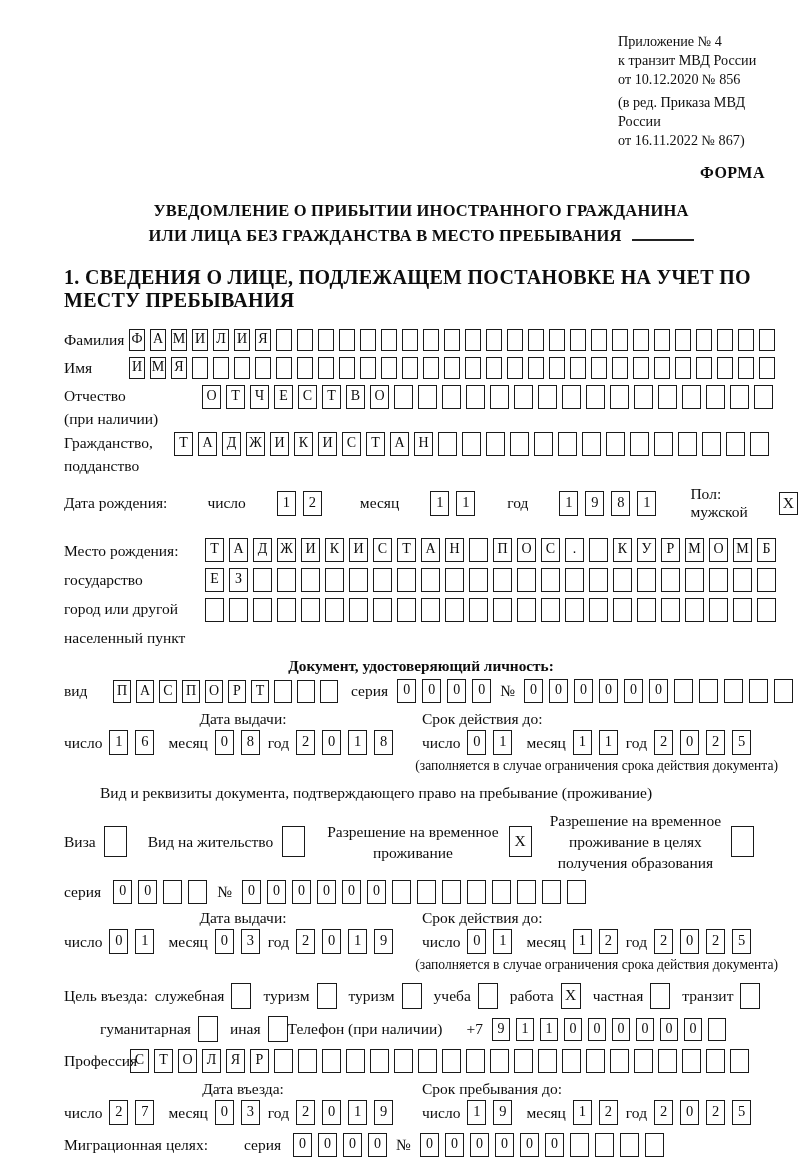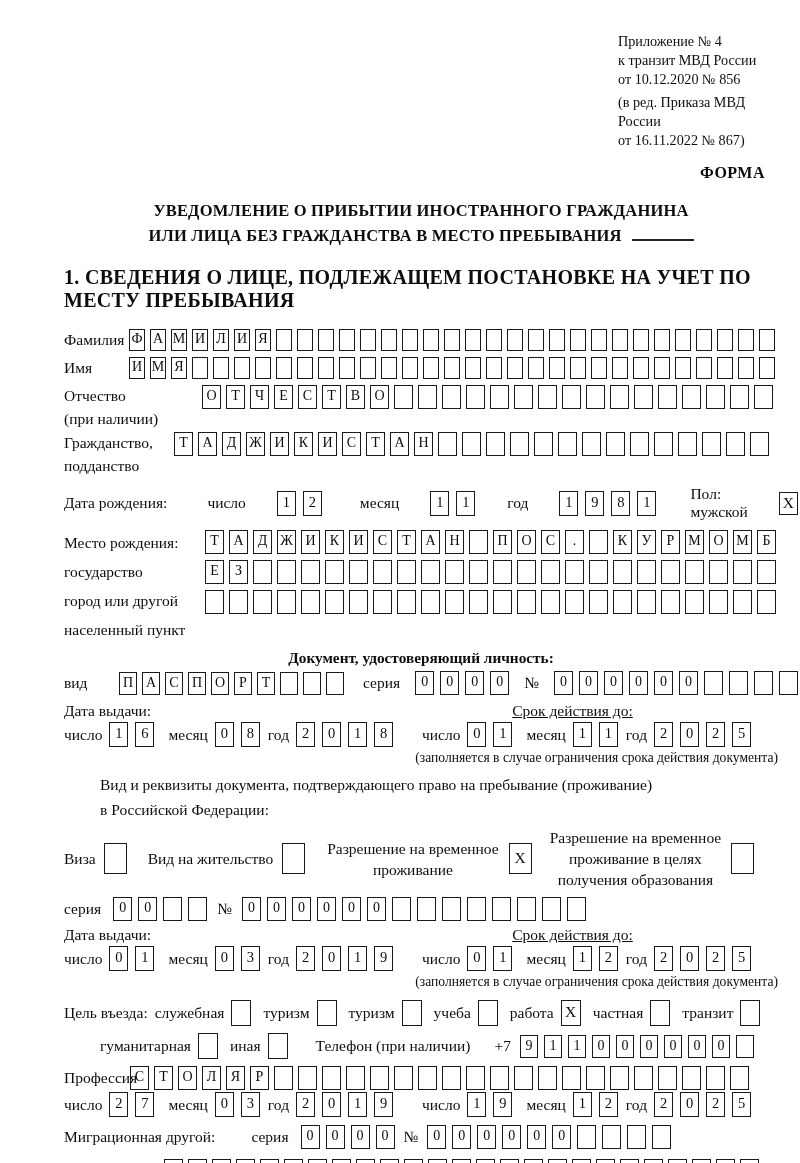--- a/index.html
+++ b/index.html
@@ -37,22 +37,22 @@
     border:1.8px solid #1a1a1a; text-align:center; font-size:15.5px; line-height:22px;
   }
   .chk.tall { width:23px; height:31px; line-height:27px; }
   .chk.sm { width:19px; height:23px; line-height:19.5px; }
 
   .center-bold { text-align:center; font-weight:bold; margin-top:5px; font-size:15.3px; }
   .halves { display:flex; align-items:center; }
   .half-l { flex:none; width:358px; display:flex; align-items:center; }
   .half-r { flex:1; display:flex; align-items:center; }
   .dheads { display:flex; margin-top:7px; }
-  .dheads .hl { flex:none; width:358px; text-align:left; }
-  .dheads .hr { flex:1; text-align:center; padding-right:55px;text-decoration:underline; }
+  .dheads .hl { flex:none; width:358px; text-align:center; }
+  .dheads .hr { flex:1; text-align:left; padding-right:55px; }
   .dlab { margin-right:7px; }
   .mlA { margin-left:14px; }
   .mlB { margin-left:8px; }
   .note-r { text-align:right; font-size:13.6px; margin-top:3px; }
   .para { margin-top:10px;margin-left:36px; }
   .optwrap { display:flex; align-items:center; margin-top:8px; }
   .optlbl2 { text-align:center; line-height:21px; margin:0 10px; }
   .purp { display:flex; align-items:center; margin-top:10px; }
   .purp .pl { margin-right:7px; }
   .purp .pc { margin-right:12px; }
@@ -240,21 +240,21 @@
         <span class="bx d">9</span>
         <span class="bx d">8</span>
         <span class="bx d">1</span>
       </span>
     <span style="margin-left:10px; margin-right:7px;">Пол: мужской</span>
     <span class="chk sm">X</span>
     <span style="margin-left:14px; margin-right:12px;">женский</span>
     <span class="chk sm"></span>
   </div>
 
-  <div class="rowtop" style="margin-top:7px;">
+  <div class="rowtop" style="margin-top:15px;">
     <span class="lblcol" style="width:141px; line-height:29px;">
       <span>Место рождения:</span><br>
       <span>государство</span><br>
       <span>город или другой</span><br>
       <span>населенный пункт</span>
     </span>
     <span>
       <span class="cells" style="margin-top: 2px; display: flex;">
           <span class="bx w19">Т</span>
           <span class="bx w19">А</span>
@@ -331,21 +331,21 @@
           <span class="bx w19"></span>
           <span class="bx w19"></span>
           <span class="bx w19"></span>
           <span class="bx w19"></span>
         </span>
     </span>
   </div>
 
   <div class="center-bold">Документ, удостоверяющий личность:</div>
 
-  <div class="row" style="margin-top:4px;gap:6px;">
+  <div class="row" style="margin-top:4px;">
     <span class="lbl" style="width:49px;">вид</span>
     <span class="cells" style="display: flex;">
         <span class="bx w18">П</span>
         <span class="bx w18">А</span>
         <span class="bx w18">С</span>
         <span class="bx w18">П</span>
         <span class="bx w18">О</span>
         <span class="bx w18">Р</span>
         <span class="bx w18">Т</span>
         <span class="bx w18"></span>
@@ -415,21 +415,20 @@
           <span class="bx d">2</span>
           <span class="bx d">0</span>
           <span class="bx d">2</span>
           <span class="bx d">5</span>
         </span>
     </span>
   </div>
   <div class="note-r">(заполняется в случае ограничения срока действия документа)</div>
 
   <div class="para">Вид и реквизиты документа, подтверждающего право на пребывание (проживание)</div>
-  <div class="para" style="margin-top:7px;">в Российской Федерации:</div>
 
   <div class="optwrap">
     <span style="margin-right:8px; line-height:31px;">Виза</span>
     <span class="chk tall"></span>
     <span style="margin:0 9px 0 21px; line-height:31px;">Вид на жительство</span>
     <span class="chk tall"></span>
     <span class="optlbl2" style="margin-left:22px;">
       <span>Разрешение на временное</span><br>
       <span>проживание</span>
     </span>
@@ -531,21 +530,21 @@
     <span class="chk pc"></span>
     <span class="pl">транзит</span>
     <span class="chk"></span>
   </div>
 
   <div class="purp" style="margin-top:7px; padding-left:36px;">
     <span class="pl">гуманитарная</span>
     <span class="chk pc"></span>
     <span class="pl">иная</span>
     <span class="chk"></span>
-    <span style="margin-left:28px; margin-right:24px;">Телефон (при наличии)</span>
+    <span style="margin-right:24px;">Телефон (при наличии)</span>
     <span style="margin-right:9px;">+7</span>
     <span class="cells g6" style="display: flex;">
         <span class="bx w18">9</span>
         <span class="bx w18">1</span>
         <span class="bx w18">1</span>
         <span class="bx w18">0</span>
         <span class="bx w18">0</span>
         <span class="bx w18">0</span>
         <span class="bx w18">0</span>
         <span class="bx w18">0</span>
@@ -579,20 +578,24 @@
         <span class="bx w19"></span>
         <span class="bx w19"></span>
         <span class="bx w19"></span>
         <span class="bx w19"></span>
         <span class="bx w19"></span>
         <span class="bx w19"></span>
         <span class="bx w19"></span>
       </span>
   </div>
 
+  <div class="dheads">
+    <span class="hl">Дата въезда:</span>
+    <span class="hr">Срок пребывания до:</span>
+  </div>
   <div class="halves" style="margin-top:2px;">
     <span class="half-l">
       <span class="dlab">число</span>
       <span class="cells dcells" style="display: flex;">
           <span class="bx d">2</span>
           <span class="bx d">7</span>
         </span>
       <span class="dlab mlA">месяц</span>
       <span class="cells dcells" style="display: flex;">
           <span class="bx d">0</span>
@@ -621,21 +624,21 @@
       <span class="cells dcells" style="display: flex;">
           <span class="bx d">2</span>
           <span class="bx d">0</span>
           <span class="bx d">2</span>
           <span class="bx d">5</span>
         </span>
     </span>
   </div>
 
   <div class="row" style="margin-top:8px;">
-    <span class="lbl" style="margin-right:36px;">Миграционная другой:</span>
+    <span class="lbl" style="margin-right:36px;">Миграционная целях:</span>
     <span style="margin-right:12px;">серия</span>
     <span class="cells g6" style="display: flex;">
         <span class="bx w19">0</span>
         <span class="bx w19">0</span>
         <span class="bx w19">0</span>
         <span class="bx w19">0</span>
       </span>
     <span style="margin-left:9px; margin-right:9px;">№</span>
     <span class="cells g6" style="display: flex;">
         <span class="bx w19">0</span>

